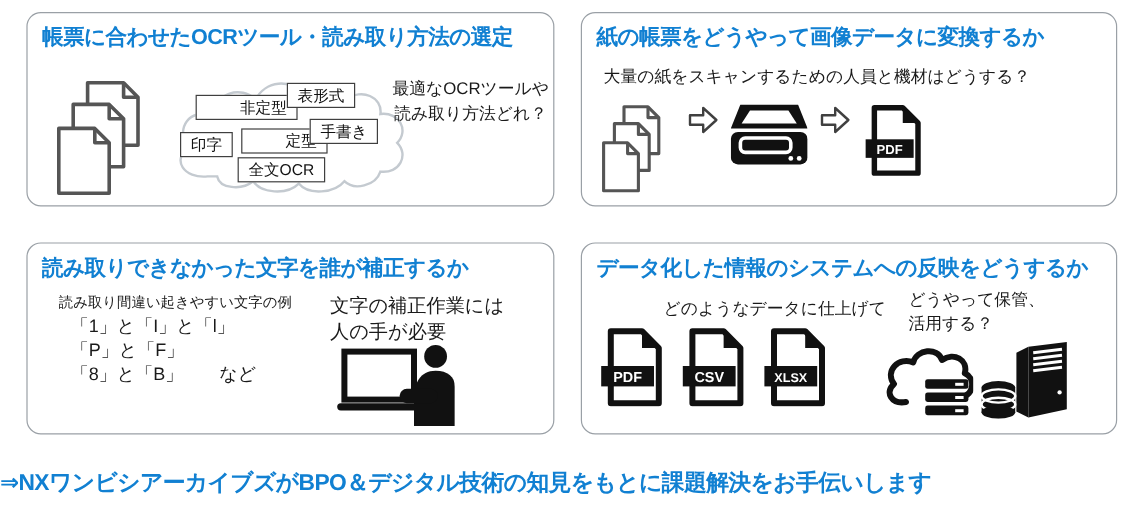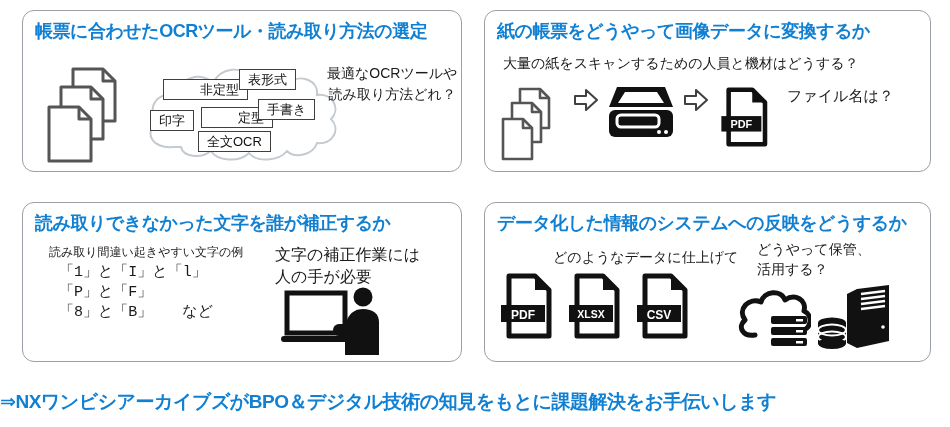--- a/index.html
+++ b/index.html
@@ -106,25 +106,24 @@
       </svg>
     </span>
     <span>
       <svg width="52" height="60" viewBox="0 0 56 66">
         <path d="M10,3 H36 L50,17 V63 H10 Z" fill="#fff" stroke="#111" stroke-width="5" stroke-linejoin="round"></path>
         <path d="M36,3 V17 H50 Z" fill="#111"></path>
         <rect x="2" y="32" width="44" height="17" fill="#111"></rect>
         <text x="24" y="45.5" text-anchor="middle" font-size="12" font-weight="bold" fill="#fff" font-family="Liberation Sans, DejaVu Sans, sans-serif">PDF</text>
       </svg>
     </span>
-    <div class="txt" style="position:static;font-size:15px;margin-left:6px;">ファイル名は？</div>
   </div>
 </div>
 
-<div class="panel" style="left:22px;top:202px;width:440px;height:160px;font-family:Liberation Mono, monospace;">
+<div class="panel" style="left:22px;top:202px;width:440px;height:160px;">
   <div class="panel-title">読み取りできなかった文字を誰が補正するか</div>
 
   <div class="txt" style="left:26px;top:41px;font-size:12px;">読み取り間違い起きやすい文字の例</div>
 
   <div class="txt" style="left:36px;top:60px;font-size:15px;line-height:20px;">
     <div>「1」と「I」と「l」</div>
     <div>「P」と「F」</div>
     <div>「8」と「B」　　など</div>
   </div>
 
@@ -156,29 +155,29 @@
         <path d="M36,3 V17 H50 Z" fill="#111"></path>
         <rect x="2" y="32" width="44" height="17" fill="#111"></rect>
         <text x="24" y="45.5" text-anchor="middle" font-size="12" font-weight="bold" fill="#fff" font-family="Liberation Sans, DejaVu Sans, sans-serif">PDF</text>
       </svg>
     </span>
     <span>
       <svg width="56" height="66" viewBox="0 0 56 66">
         <path d="M10,3 H36 L50,17 V63 H10 Z" fill="#fff" stroke="#111" stroke-width="5" stroke-linejoin="round"></path>
         <path d="M36,3 V17 H50 Z" fill="#111"></path>
         <rect x="2" y="32" width="44" height="17" fill="#111"></rect>
+        <text x="24" y="45.5" text-anchor="middle" font-size="12" font-weight="bold" fill="#fff" font-family="Liberation Sans, DejaVu Sans, sans-serif">CSV</text>
+      </svg>
+    </span>
+    <span>
+      <svg width="56" height="66" viewBox="0 0 56 66">
+        <path d="M10,3 H36 L50,17 V63 H10 Z" fill="#fff" stroke="#111" stroke-width="5" stroke-linejoin="round"></path>
+        <path d="M36,3 V17 H50 Z" fill="#111"></path>
+        <rect x="2" y="32" width="44" height="17" fill="#111"></rect>
         <text x="24" y="45" text-anchor="middle" font-size="10.5" font-weight="bold" fill="#fff" font-family="Liberation Sans, DejaVu Sans, sans-serif">XLSX</text>
-      </svg>
-    </span>
-    <span>
-      <svg width="56" height="66" viewBox="0 0 56 66">
-        <path d="M10,3 H36 L50,17 V63 H10 Z" fill="#fff" stroke="#111" stroke-width="5" stroke-linejoin="round"></path>
-        <path d="M36,3 V17 H50 Z" fill="#111"></path>
-        <rect x="2" y="32" width="44" height="17" fill="#111"></rect>
-        <text x="24" y="45.5" text-anchor="middle" font-size="12" font-weight="bold" fill="#fff" font-family="Liberation Sans, DejaVu Sans, sans-serif">CSV</text>
       </svg>
     </span>
   </div>
 
   <span style="position:absolute;left:250px;top:86px;">
     <svg width="76" height="58" viewBox="0 0 76 58">
       <path d="M20,46 C8,48 2,38 10,31 C2,20 14,8 26,13 C29,2 46,0 50,11 C60,4 72,11 69,22 C78,26 77,40 66,42" fill="#fff" stroke="#111" stroke-width="5" stroke-linecap="round" stroke-linejoin="round"></path>
       <g>
         <rect x="36" y="27" width="36" height="8" rx="2" fill="#111"></rect>
         <rect x="36" y="38" width="36" height="8" rx="2" fill="#111"></rect>

